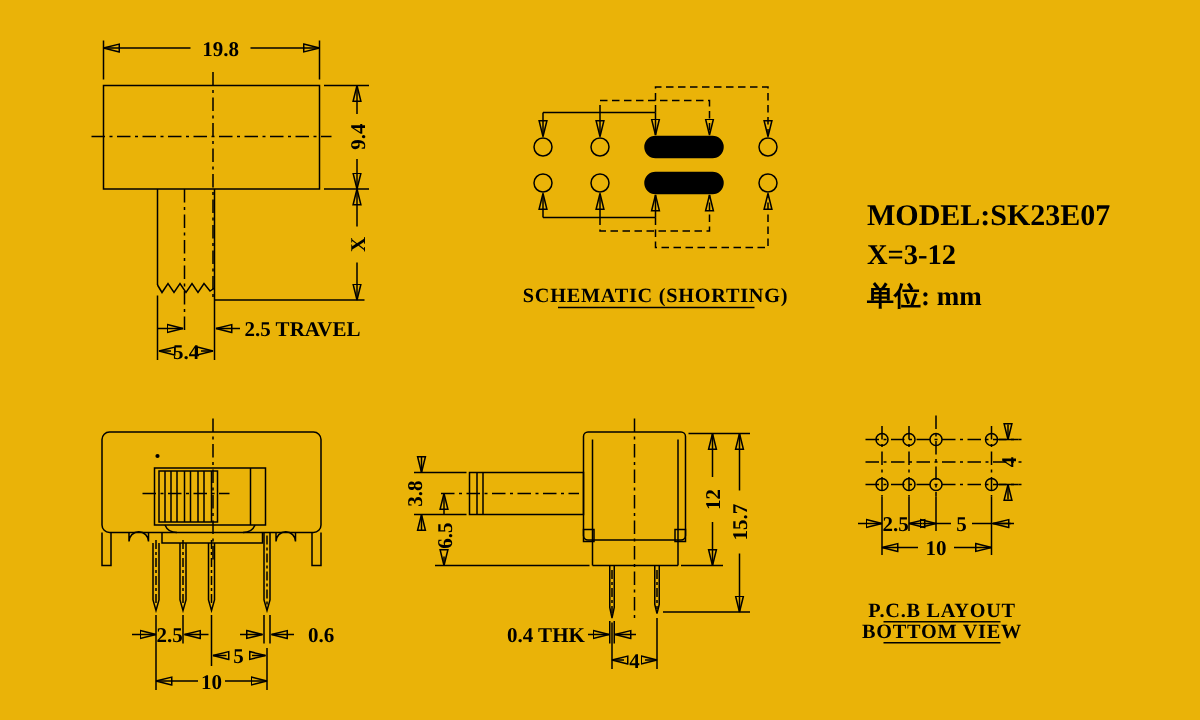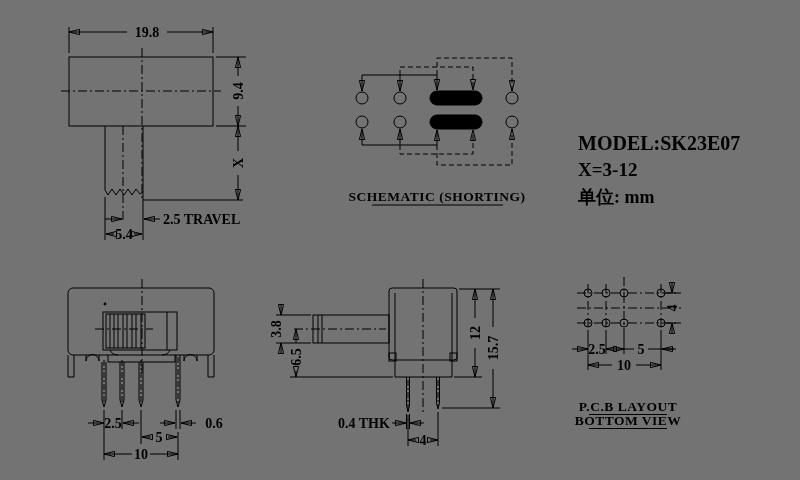--- a/index.html
+++ b/index.html
@@ -1,16 +1,16 @@
 <!DOCTYPE html>
 <html><head>
 <meta charset="utf-8">
 <style>
   html,body{margin:0;padding:0;background:#fff;}
-  .sheet{position:relative;width:800px;height:480px;background:#737373;overflow:hidden;}
+  .sheet{position:relative;width:800px;height:480px;background:#eab308;overflow:hidden;}
   svg{display:block;}
   .ln path,.ln line,.ln rect,.ln circle,.ln polyline{stroke:#000;stroke-width:1;fill:none;}
   .ln .fillb{fill:#000;stroke:#000;}
   .ln .dot{fill:#000;stroke:none;}
   .cl{stroke-dasharray:9 3 2 3;}
   .pcl{stroke-dasharray:6 2 2 2;}
   .dsh{stroke-dasharray:5 3;}
   .thick{stroke-width:2.6;}
   text{fill:#000;stroke:none;}
   .dim{font:bold 14px "Liberation Serif",serif;}

